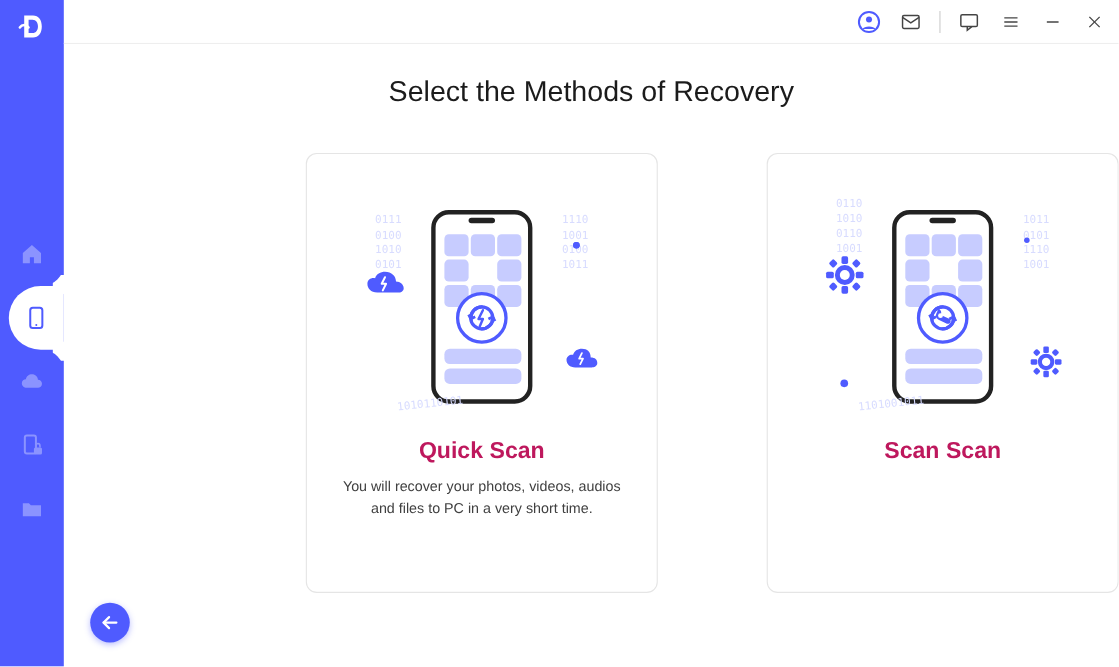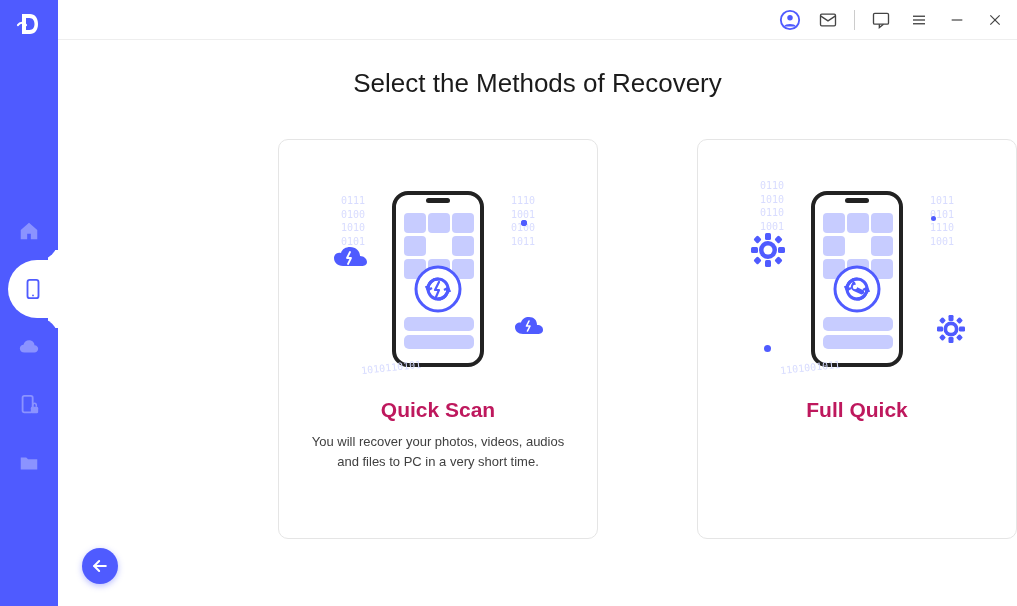--- a/index.html
+++ b/index.html
@@ -366,21 +366,21 @@
 
               <circle cx="50" cy="100" r="22" fill="#fff" stroke="#4f5bff" stroke-width="3"></circle>
               <path d="M40 100 A10 10 0 1 1 50 110" fill="none" stroke="#4f5bff" stroke-width="3" stroke-linecap="round"></path>
               <path d="M60 100 A10 10 0 1 1 50 90" fill="none" stroke="#4f5bff" stroke-width="3" stroke-linecap="round"></path>
               <path d="M38 97 L40 101 L44 99" fill="none" stroke="#4f5bff" stroke-width="2.5"></path>
               <path d="M62 103 L60 99 L56 101" fill="none" stroke="#4f5bff" stroke-width="2.5"></path>
               <path d="M46 95 C44 97 44 100 46 102 L53 109 C54 110 56 110 57 109 C58 108 58 106 57 105 L50 98 C52 96 52 93 50 91 Z" fill="#4f5bff" transform="rotate(-20 50 100) scale(0.85) translate(8 16)"></path>
               <circle cx="47" cy="96" r="2.2" fill="#fff" transform="translate(1 2)"></circle>
             </svg>
           </div>
-          <div class="card-title">Full Quick</div>
+          <div class="card-title">Scan Scan</div>
         </div>
 
       </div>
 
       <div class="back-btn">
         <svg width="20" height="20" viewBox="0 0 24 24">
             <line x1="19" y1="12" x2="5" y2="12" stroke="#fff" stroke-width="2.4" stroke-linecap="round"></line>
             <path d="M11 6 L5 12 L11 18" fill="none" stroke="#fff" stroke-width="2.4" stroke-linecap="round" stroke-linejoin="round"></path>
           </svg>
       </div>

